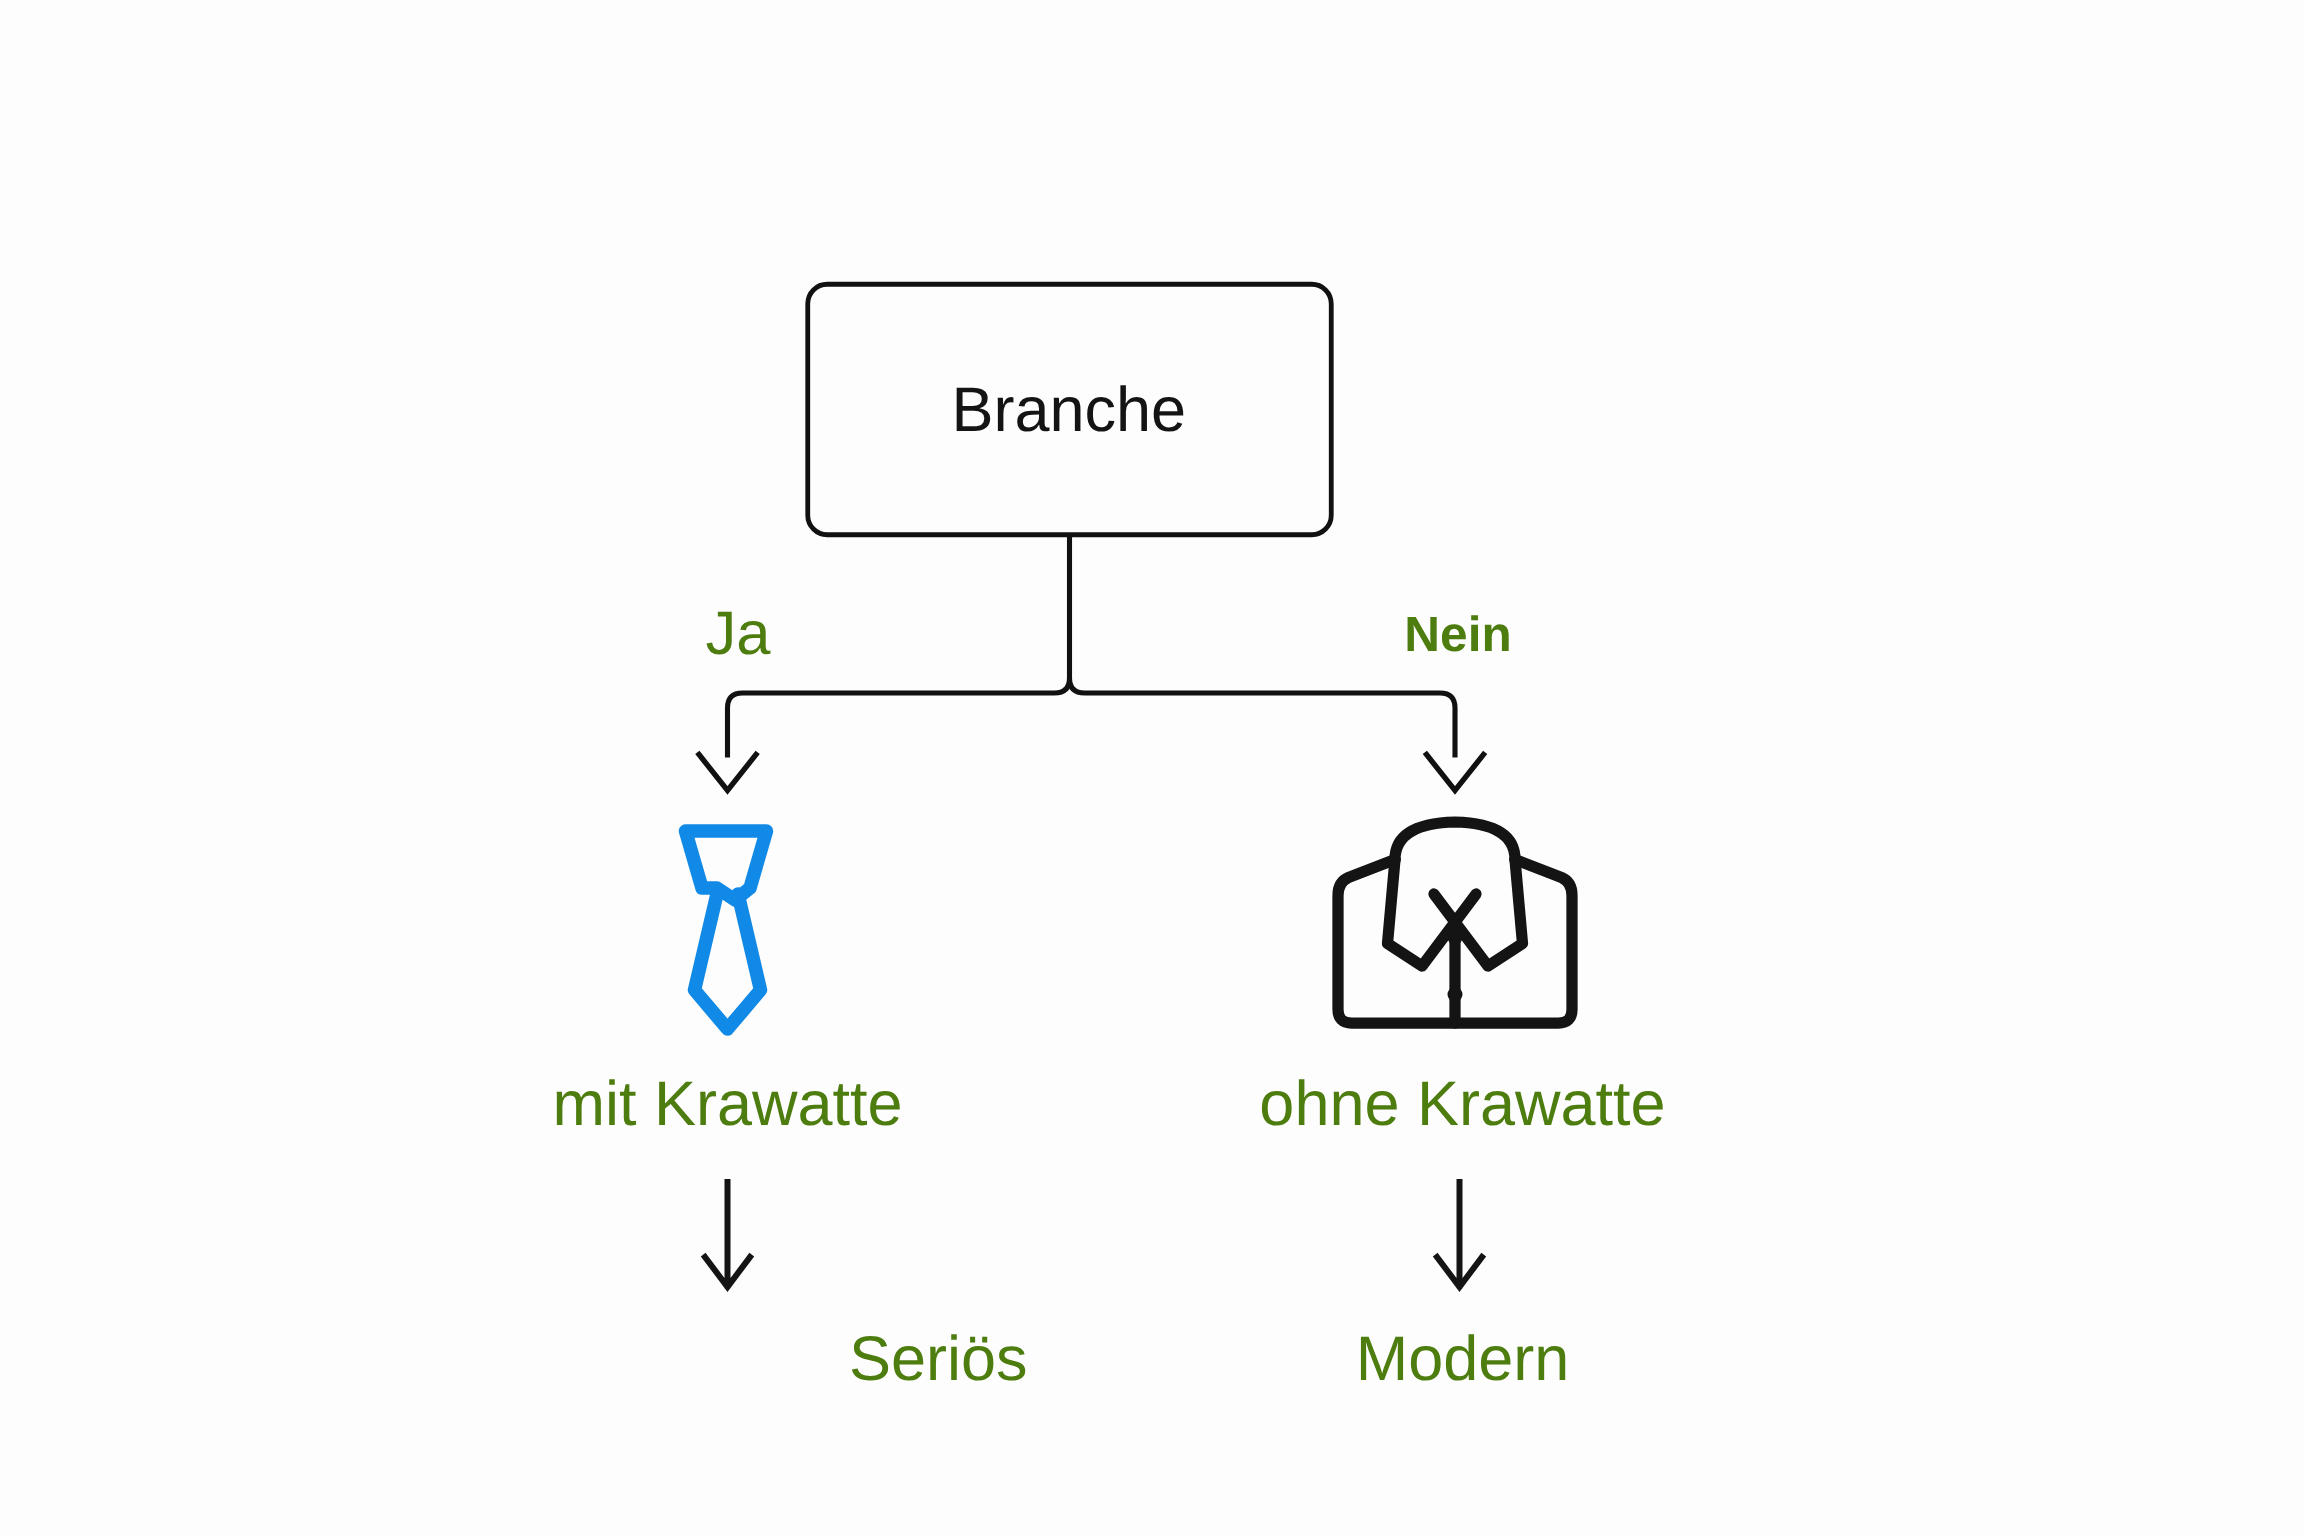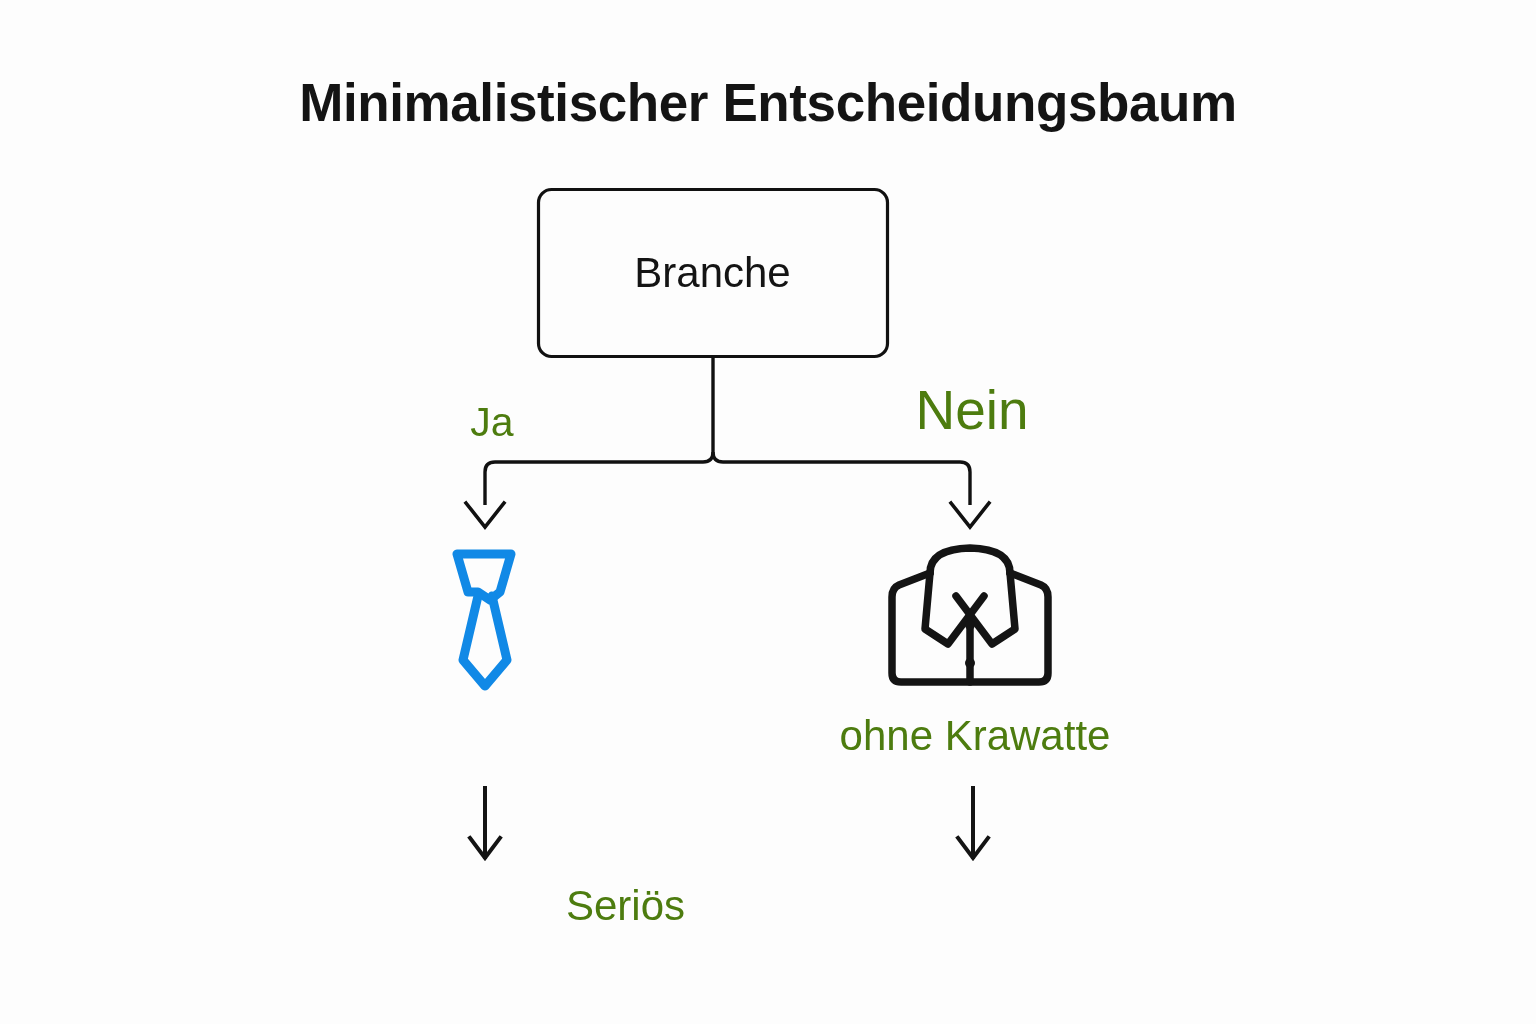--- a/index.html
+++ b/index.html
@@ -59,24 +59,25 @@
   }
   #edge-label-yes {
     left: 437px;
     top: 399px;
     width: 110px;
     text-align: center;
     font-size: 41px;
   }
   #edge-label-no {
     left: 882px;
-    top: 379px;
+    top: 404px;
     width: 180px;
     text-align: center;
-    font-size: 55px;
+    font-size: 33px;
+    font-weight: bold;
   }
   #leaf-label-left {
     left: 285px;
     top: 712px;
     width: 400px;
     text-align: center;
     font-size: 42px;
   }
   #leaf-label-right {
     left: 775px;
@@ -98,21 +99,20 @@
     width: 400px;
     text-align: center;
     font-size: 42px;
   }
 </style>
 </head>
 <body>
 
 <div id="canvas">
 
-  <div class="lbl" id="page-title">Minimalistischer Entscheidungsbaum</div>
 
   <svg id="diagram-svg" viewBox="0 0 1536 1024" xmlns="http://www.w3.org/2000/svg">
 
     <rect x="538.5" y="189.5" width="349" height="167" rx="13" ry="13" fill="none" stroke="#111111" stroke-width="3.2"></rect>
 
     <path d="M 713 357 L 713 452" fill="none" stroke="#111111" stroke-width="3.4" stroke-linecap="butt"></path>
 
     <path d="M 713 452 Q 713 462 703 462 L 495 462 Q 485 462 485 472 L 485 505" fill="none" stroke="#111111" stroke-width="3.4" stroke-linecap="butt"></path>
     <path d="M 713 452 Q 713 462 723 462 L 960 462 Q 970 462 970 472 L 970 505" fill="none" stroke="#111111" stroke-width="3.4" stroke-linecap="butt"></path>
 
@@ -147,17 +147,19 @@
     <path d="M 973 788 L 973 857 M 958 838 L 973 858 L 988 838" fill="none" stroke="#141414" stroke-width="4" stroke-linecap="square" stroke-linejoin="miter"></path>
   </svg>
 
   <div class="node-text">
     <span>Branche</span>
   </div>
 
   <div class="lbl" id="edge-label-yes">Ja</div>
   <div class="lbl" id="edge-label-no">Nein</div>
 
+  <div class="lbl" id="leaf-label-left">mit Krawatte</div>
   <div class="lbl" id="leaf-label-right">ohne Krawatte</div>
 
   <div class="lbl" id="outcome-label-left">Seriös</div>
+  <div class="lbl" id="outcome-label-right">Modern</div>
 
 </div>
 
 </body></html>

